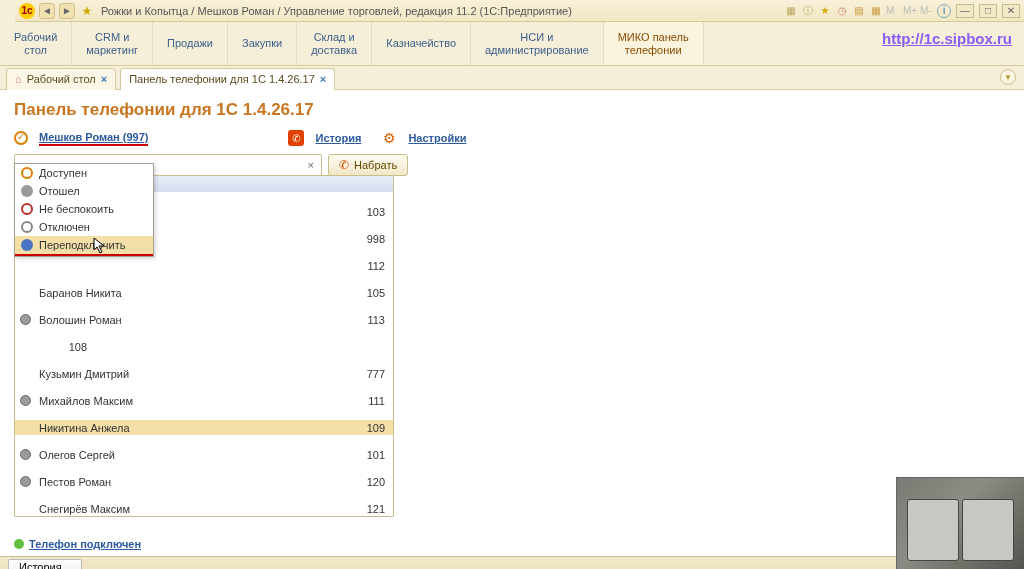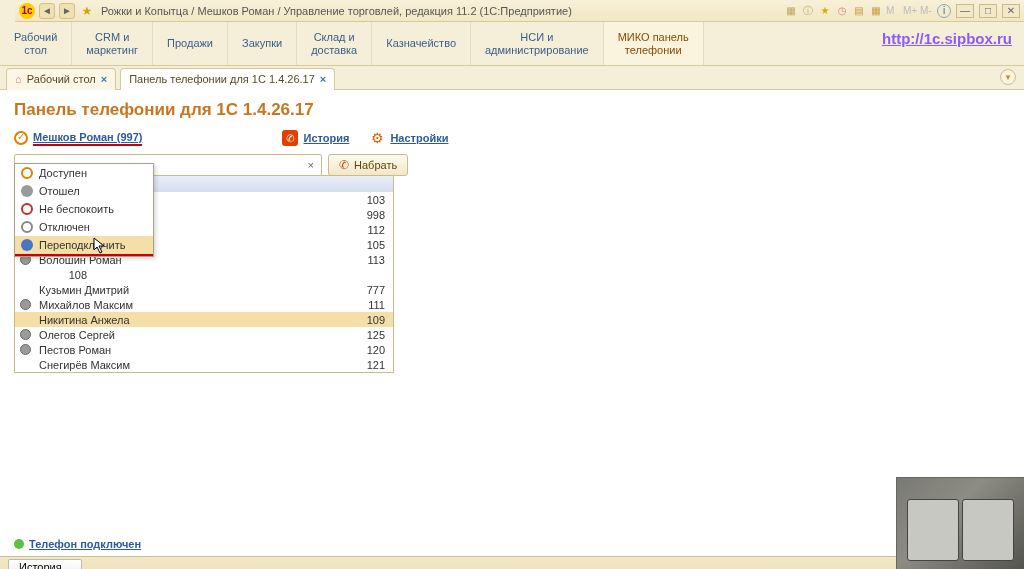--- a/index.html
+++ b/index.html
@@ -109,21 +109,21 @@
     font-weight: bold;
     margin-bottom: 10px;
   }
   .toolbar {
     display: flex;
     align-items: center;
     gap: 20px;
     margin-bottom: 8px;
     position: relative;
   }
-  .tb-chunk { display:flex; align-items:center; gap:5px;}
+  .tb-chunk { display:flex; align-items:center; gap:11px;}
   .status-icon { width:14px;height:14px;border-radius:50%;background:#fff;border:2px solid #e08000;position:relative;}
   .status-icon::after{content:"✓";position:absolute;left:1px;top:-2px;color:#e08000;font-size:10px;}
   .user-link { color:#2c5aa0; text-decoration: underline; font-weight:bold;}
   .red-underline { border-bottom:2px solid #cc0000; padding-bottom:1px;}
   .hist-icon {width:16px;height:16px;background:#e04000;border-radius:3px;display:inline-flex;align-items:center;justify-content:center;color:#fff;font-size:10px;}
   .gear-icon {width:16px;height:16px;display:inline-flex;align-items:center;justify-content:center;color:#e06000;font-size:14px;}
   .link-txt{color:#2c5aa0;text-decoration:underline;font-weight:bold;}
   
   .searchrow{ display:flex; gap:6px; margin-bottom:0; }
   .searchbox{ flex:0 0 308px; height:22px; border:1px solid #c9bc8c; background:#fff; display:flex; align-items:center; padding:0 4px; border-radius:2px;}
@@ -139,21 +139,21 @@
     z-index:50;
   }
   .status-menu .mi{ display:flex;align-items:center;gap:6px;padding:2px 6px;height:18px;color:#333;}
   .status-menu .mi.hover{ background:#f3dfa7;}
   .mi .mic{width:12px;height:12px;border-radius:50%;display:inline-block;}
   .red-line{height:2px;background:#cc0000;margin-top:0;}
   .cursor{position:absolute; pointer-events:none;}
   
   .tablewrap{ border:1px solid #c9bc8c; width:380px; background:#fff; margin-top:-1px;}
   .thead{ background:linear-gradient(#e9eef7,#d5def0); height:16px;}
-  .trow{ display:flex; height:15px; align-items:center; font-size:11px;}
+  .trow{ display:flex; height:15px; align-items:center; font-size:11px;margin-top:12px;}
   .trow.sel{ background:#f3dfa7;}
   .trow .c-ic{ width:20px; display:flex;justify-content:center;}
   .trow .c-name{ flex:1; padding-left:4px;}
   .trow .c-num{ width:60px; text-align:right; padding-right:8px;}
   .pres{width:11px;height:11px;border-radius:50%;border:1px solid #888;display:inline-block;}
   .pres.on{background:#9a9a9a;border-color:#6a6a6a;}
   
   .panel-status{
     position:absolute; left:14px; bottom:6px;
     display:flex;align-items:center;gap:5px;color:#2c5aa0;font-weight:bold;text-decoration:underline;
@@ -371,21 +371,21 @@
             <span class="pres" style="visibility: hidden;"></span>
           </div>
           <div class="c-name">Никитина Анжела</div>
           <div class="c-num">109</div>
         </div>
         <div class="trow">
           <div class="c-ic">
             <span class="pres on"></span>
           </div>
           <div class="c-name">Олегов Сергей</div>
-          <div class="c-num">125</div>
+          <div class="c-num">101</div>
         </div>
         <div class="trow">
           <div class="c-ic">
             <span class="pres on"></span>
           </div>
           <div class="c-name">Пестов Роман</div>
           <div class="c-num">120</div>
         </div>
         <div class="trow">
           <div class="c-ic">

